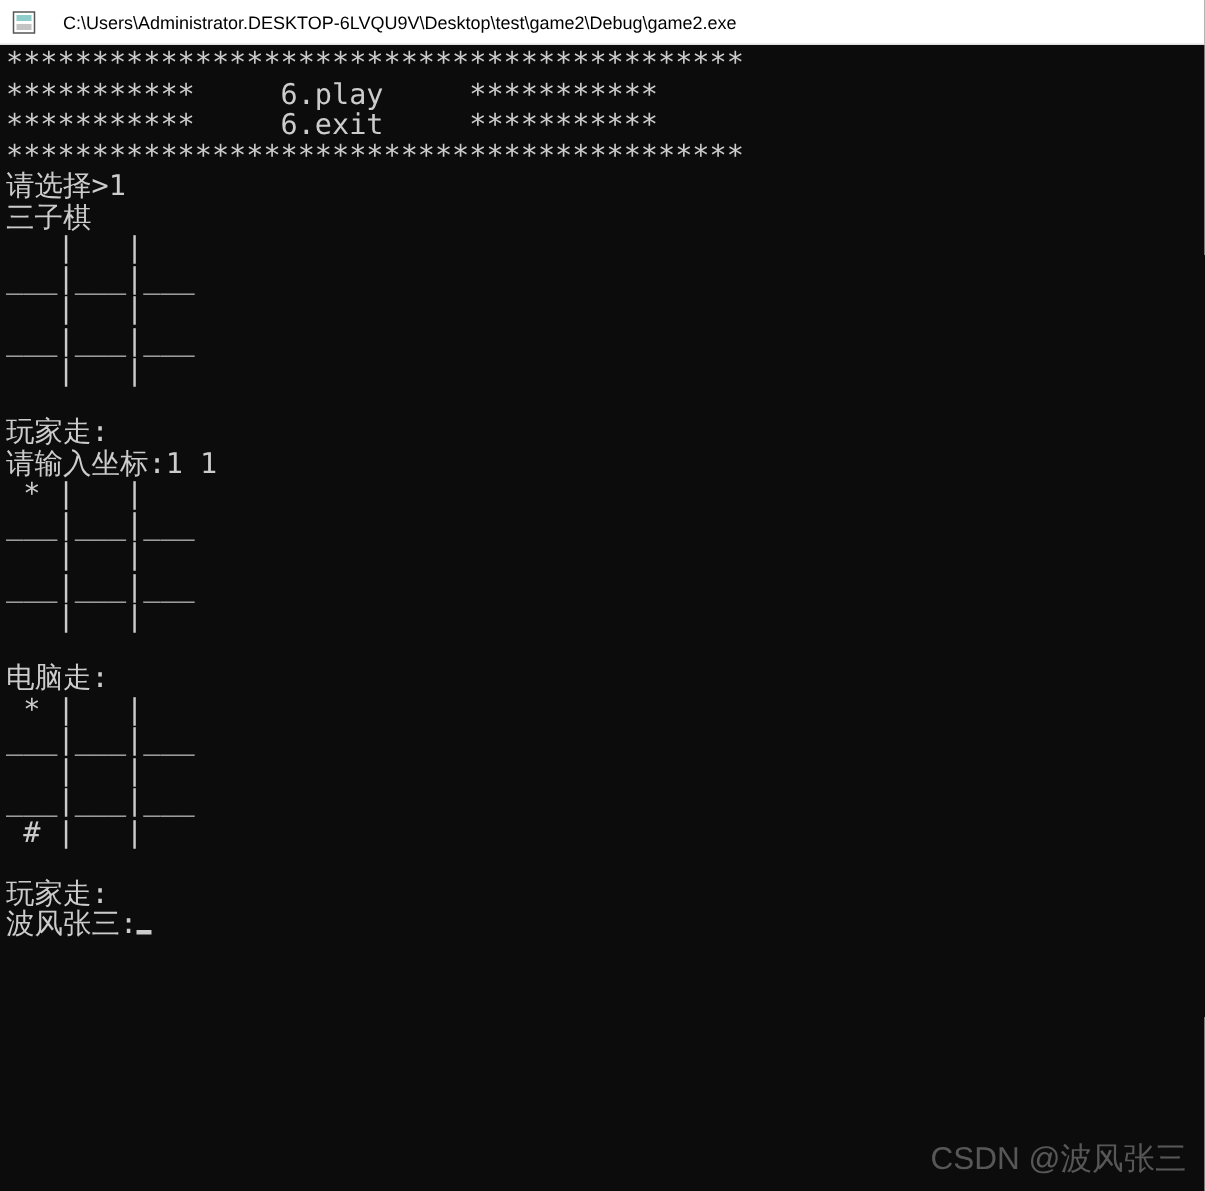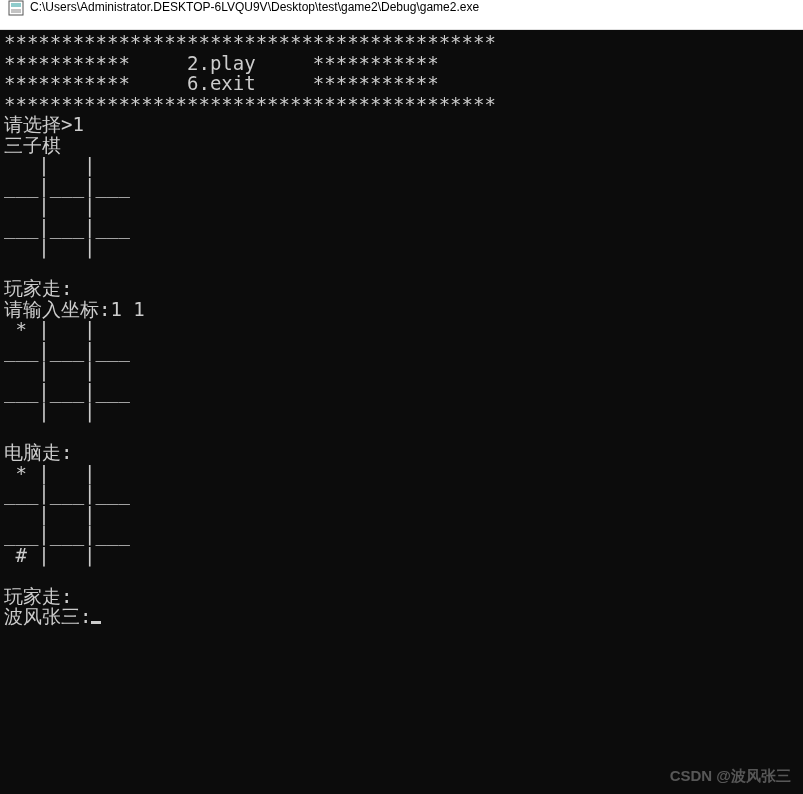--- a/index.html
+++ b/index.html
@@ -19,23 +19,24 @@
       width: 100%;
       height: 100%;
       display: flex;
       flex-direction: column;
       background: #fff;
     }
     .title-bar {
       height: 30px;
       background: #ffffff;
       display: flex;
-      align-items: flex-start;
+      align-items: center;
       padding: 0 8px;
       border-bottom: 1px solid #e0e0e0;
+      gap: 12px;
     }
     .title-icon {
       width: 16px;
       height: 16px;
       margin-right: 6px;
       display: inline-flex;
       align-items: center;
       justify-content: center;
     }
     .title-icon svg {
@@ -65,42 +66,41 @@
       height: 3px;
       background: #cccccc;
       vertical-align: baseline;
       margin-bottom: -1px;
     }
     .watermark {
       position: absolute;
       bottom: 8px;
       right: 12px;
       font-family: "Microsoft YaHei", sans-serif;
-      font-size: 15px;
+      font-size: 21px;
       color: rgba(180, 180, 180, 0.45);
       pointer-events: none;
-      font-weight: bold;
     }
   </style>
 </head>
 <body>
 
 <div class="window">
   <div class="title-bar">
     <span class="title-icon">
       <svg viewBox="0 0 16 16">
         <rect x="1" y="1" width="14" height="14" fill="none" stroke="#555" stroke-width="1"></rect>
         <rect x="3" y="3" width="10" height="4" fill="#4aa" opacity="0.6"></rect>
         <rect x="3" y="9" width="10" height="4" fill="#888" opacity="0.5"></rect>
       </svg>
     </span>
     <span class="title-text">C:\Users\Administrator.DESKTOP-6LVQU9V\Desktop\test\game2\Debug\game2.exe</span>
   </div>
   <div class="console"><span>*******************************************</span>
-<span>***********     2.play     ***********</span>
+<span>***********     6.play     ***********</span>
 <span>***********     6.exit     ***********</span>
 <span>*******************************************</span>
 <span>请选择&gt;1</span>
 <span>三子棋</span>
 <span>   |   |   </span>
 <span>___|___|___</span>
 <span>   |   |   </span>
 <span>___|___|___</span>
 <span>   |   |   </span>
 

